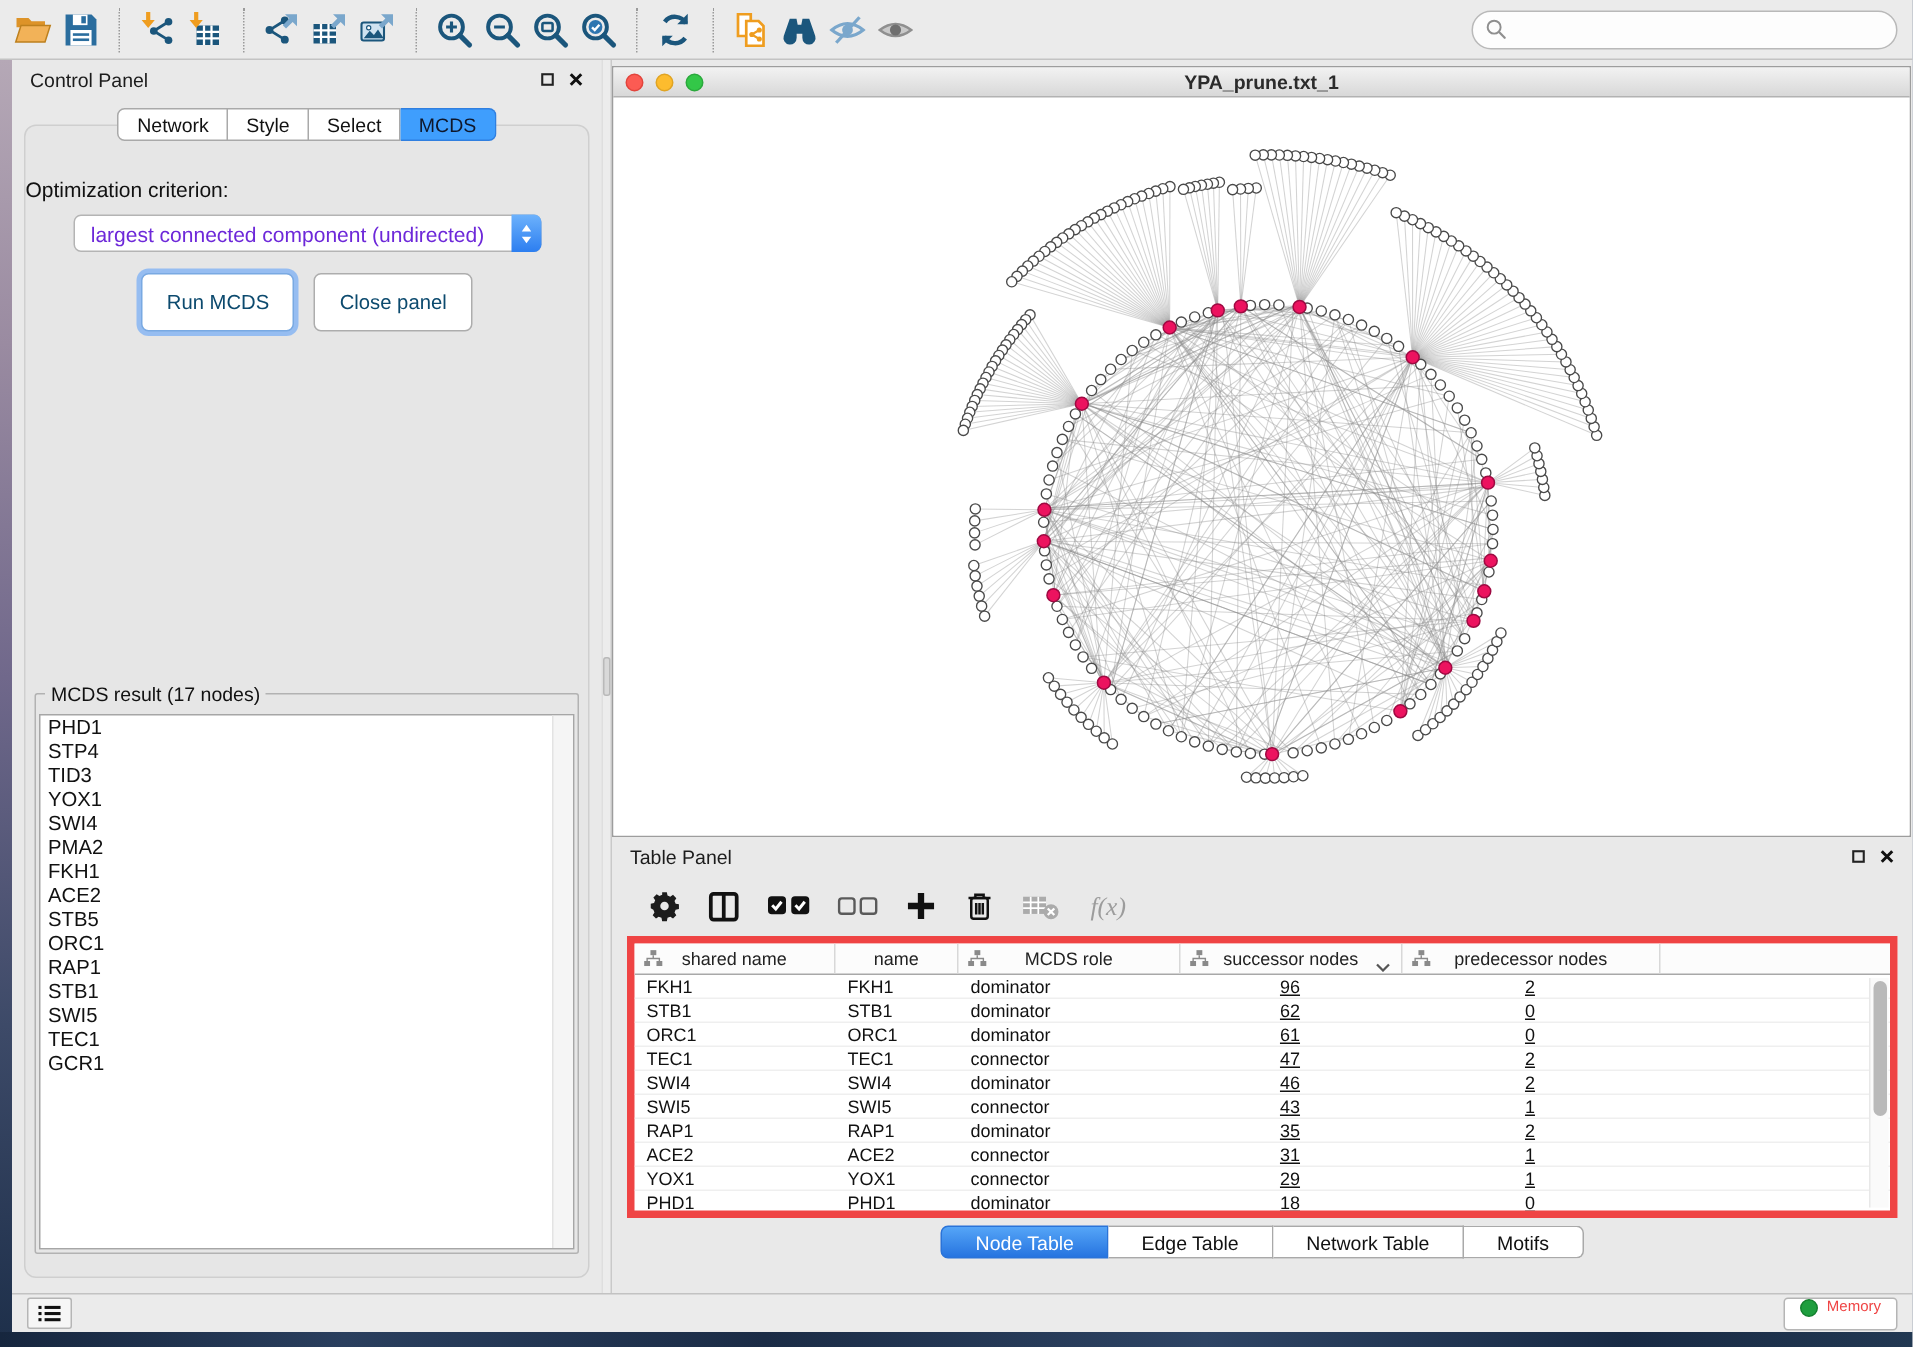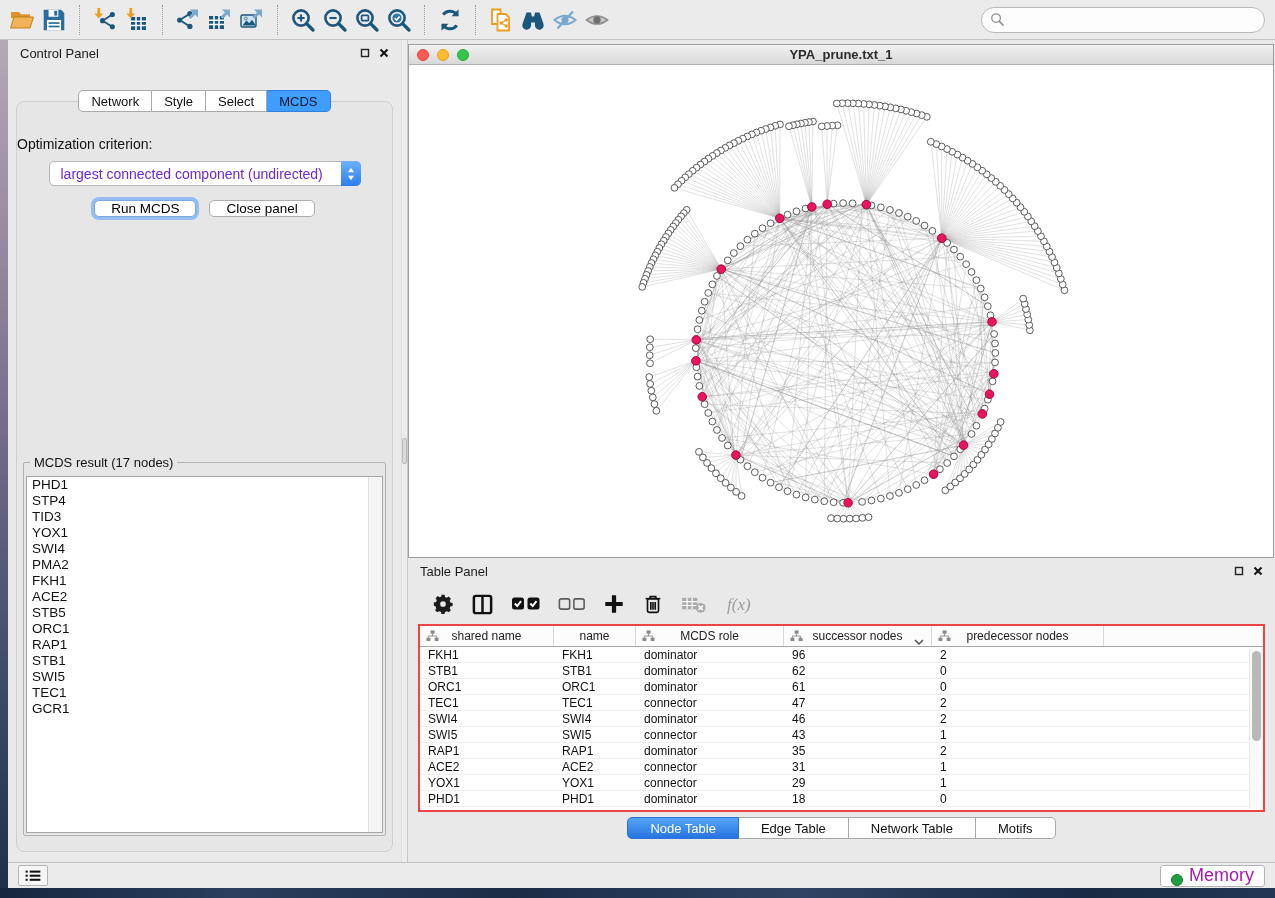--- a/index.html
+++ b/index.html
@@ -25,38 +25,38 @@
   .search-box input { border:none; outline:none; background:transparent; flex:1; margin-left:6px;
     font-family:"Liberation Sans",sans-serif; font-size:13px; }
 
   .main { position:absolute; left:8px; top:40px; width:1267px; height:822px; display:flex; background:#e9e9e9; }
 
   
   .control-panel { width:393px; background:#e9e9e9; display:flex; flex-direction:column; }
   .panel-header { height:26px; display:flex; align-items:center; padding:0 12px; font-size:13px; color:#1c1c1c; }
   .panel-btns { margin-left:auto; display:flex; gap:9px; align-items:center; }
   .panel-btns svg { width:10px; height:10px; display:block; }
-  .cp-tabs { display:flex; justify-content:center; position:relative; z-index:2; margin-top:24px; }
+  .cp-tabs { display:flex; justify-content:center; position:relative; z-index:2; margin-top:6px; }
   .seg { height:22px; background:#fff; border:1px solid #a9a9a9; border-left:none; font-size:13px;
     display:flex; align-items:center; padding:0 12px; color:#111; }
   .seg:first-child { border-left:1px solid #a9a9a9; border-radius:5px 0 0 5px; }
   .seg:last-child { border-radius:0 5px 5px 0; }
   .seg.active { background:#3f9efd; border-color:#2f7fe0; color:#0f172a; }
   .cp-body { position:relative; margin:-11px 8px 10px 8px; flex:1; background:#e6e6e6;
     border:1px solid #cfcfcf; border-radius:8px; display:flex; flex-direction:column; padding-top:34px; }
   .opt-label { font-size:14px; color:#111; }
   .dropdown { margin:9px auto 0; width:312px; height:25px; background:#fff; border:1px solid #b4b4b4;
     border-radius:5px; display:flex; align-items:center; position:relative; }
   .dd-text { font-size:14px; padding-left:11px; color:#6d28d9; }
   .dd-spin { position:absolute; right:-1px; top:-1px; width:20px; height:25px; border-radius:0 5px 5px 0;
     background:linear-gradient(#6db2fc,#2c7ef0); display:flex; align-items:center; justify-content:center; }
   .dd-spin svg { width:10px; height:14px; }
   .btn-row { display:flex; justify-content:center; gap:13px; margin-top:14px; }
-  .btn { height:17px; background:#fff; border:1px solid #adadad; border-radius:5px; font-size:13.5px;
-    font-family:"Liberation Sans",sans-serif; padding:0 16px; color:#000000; }
+  .btn { height:39px; background:#fff; border:1px solid #adadad; border-radius:5px; font-size:13.5px;
+    font-family:"Liberation Sans",sans-serif; padding:0 16px; color:#0c4a6e; }
   .btn.focus { box-shadow:0 0 0 3px rgba(108,168,248,.65); border-color:#79a9e2; }
   .cp-spacer { flex:1; }
   .groupbox { position:relative; margin:0 6px 15px 6px; height:374px; border:1px solid #b2b2b2; border-radius:2px; }
   .gb-title { position:absolute; top:-8px; left:6px; background:#e6e6e6; padding:0 4px; font-size:13px; color:#111; }
   .gb-list { position:absolute; left:2px; right:2px; top:13px; bottom:2px; background:#fff;
     border:1px solid #a6a6a6; overflow:hidden; }
   .gb-item { font-size:13.5px; line-height:16px; padding-left:5px; color:#111; }
   .gb-track { position:absolute; right:0; top:0; bottom:0; width:14px; background:#f5f5f5; border-left:1px solid #e3e3e3; }
 
   
@@ -76,42 +76,42 @@
   .tl.green { background:#33c748; border:1px solid #2aa93c; }
   .net-title { position:absolute; left:0; right:0; text-align:center; font-size:13px; font-weight:600; color:#2b2b2b; }
   .net-canvas { flex:1; background:#fff; }
   .net-canvas svg { display:block; width:100%; height:100%; }
 
   
   .table-panel { flex:1; display:flex; flex-direction:column; min-height:0; }
   .tp-toolbar { height:40px; display:flex; align-items:center; gap:17px; padding:0 0 0 24px; }
   .tp-btn { display:flex; align-items:center; justify-content:center; }
   .tp-btn svg { display:block; }
-  .table-wrap { margin:0 10px; height:188px; background:#fff; border:2px solid #ef4444; position:relative; overflow:hidden; }
+  .table-wrap { margin:0 10px; height:188px; background:#fff; border:5px solid #ef4444; position:relative; overflow:hidden; }
   .thead { display:flex; height:21px; border-bottom:1px solid #a8a8a8; background:#fcfcfc; }
   .th { position:relative; display:flex; align-items:center; justify-content:center; font-size:12px; color:#222;
     border-right:1px solid #d8d8d8; flex:0 0 auto; }
   .th .org { position:absolute; left:6px; top:4px; }
   .th .sort { position:absolute; right:7px; top:8px; }
   .tr { display:flex; height:16px; align-items:center; border-bottom:1px solid #efefef; }
   .td { flex:0 0 auto; font-size:12px; color:#111; padding:0 10px 0 8px; white-space:nowrap; overflow:hidden; }
-  .td.num { text-align:left; }
+  .td.num { text-align:center;text-decoration:underline; }
   .vscroll { position:absolute; right:1px; top:23px; width:13px; bottom:2px; background:#fafafa; border-left:1px solid #e8e8e8; }
   .vthumb { position:absolute; left:2px; top:2px; width:9px; height:90px; background:#b9b9b9; border-radius:5px; }
   .tp-tabs { height:32px; display:flex; align-items:center; justify-content:center; }
   .tp-tabs .seg { height:22px; font-size:13px; padding:0 22px; }
   .tp-tabs .seg.active { background:linear-gradient(#55a5f7,#2674e0); border-color:#2a73d8; color:#fff; }
 
   
   .status-bar { position:absolute; left:8px; top:862px; width:1267px; height:26px; background:#ebebeb;
     border-top:1px solid #c2c2c2; display:flex; align-items:center; padding:0 10px; }
   .list-btn { width:30px; height:21px; background:#f6f6f6; border:1px solid #b5b5b5; border-radius:2px;
     display:flex; align-items:center; justify-content:center; }
   .memory-btn { margin-left:auto; height:22px; background:#fff; border:1px solid #b5b5b5; border-radius:3px;
-    display:flex; align-items:flex-end; gap:6px; padding:0 10px; font-size:18px; color:#a21caf;
+    display:flex; align-items:flex-start; gap:6px; padding:0 10px; font-size:10px; color:#ef4444;
     font-family:"Liberation Sans",sans-serif; }
   .memory-dot { width:12px; height:12px; border-radius:50%; background:#1e9e3e; border:1px solid #15802f; }
 </style>
 </head>
 <body>
 
 <div class="screen">
   <div class="wall-left"></div>
   <div class="wall-bottom"></div>
 

